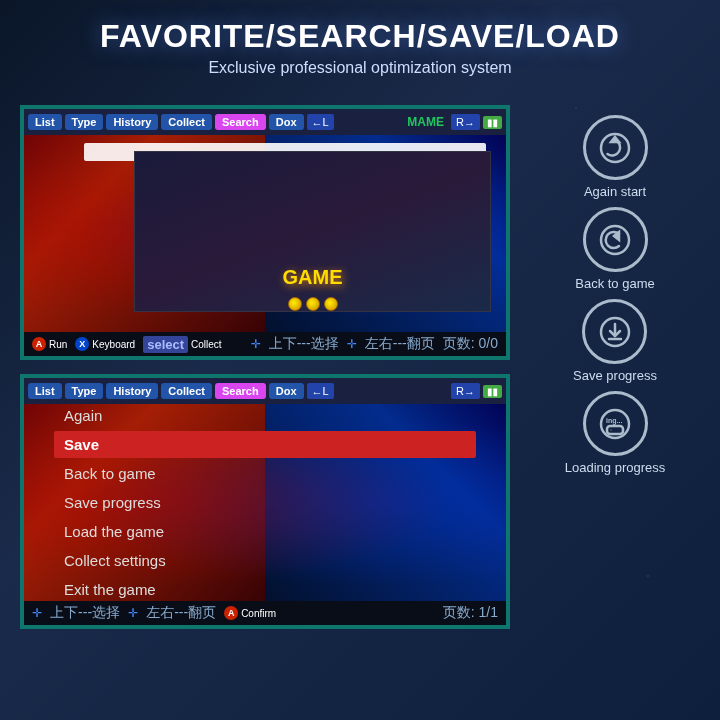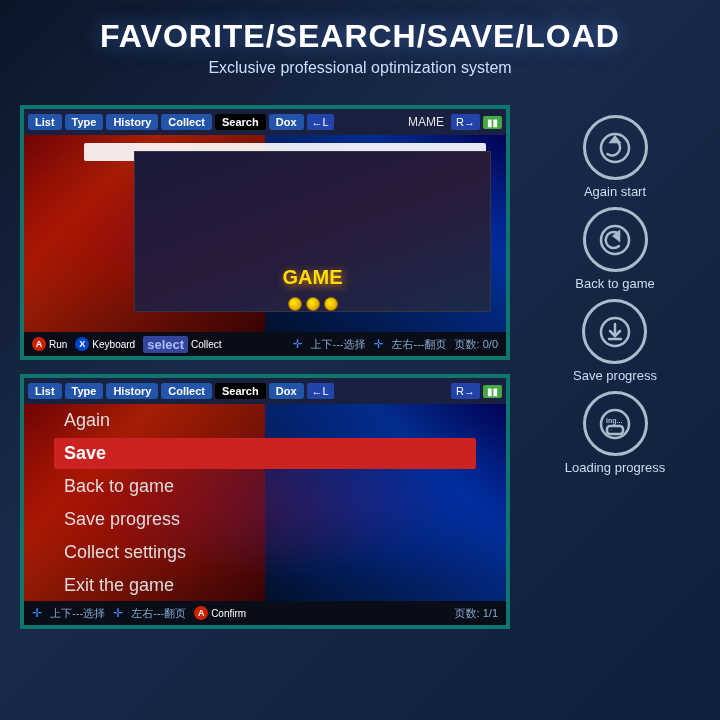--- a/index.html
+++ b/index.html
@@ -80,28 +80,28 @@
       padding: 2px 7px;
       border-radius: 3px;
       font-size: 11px;
       font-weight: bold;
       cursor: pointer;
       border: none;
       color: white;
     }
 
     .btn-blue { background: #2255aa; }
-    .btn-red-active { background: #000000; }
+    .btn-red-active { background: #d946ef; }
 
     .toolbar-spacer { flex: 1; }
 
     .toolbar-label {
-      color: #e5e5e5;
+      color: #22c55e;
       font-size: 12px;
-      font-weight: normal;
+      font-weight: bold;
       margin: 0 4px;
     }
 
     .battery-icon {
       background: #44aa44;
       color: white;
       font-size: 10px;
       padding: 1px 4px;
       border-radius: 2px;
     }
@@ -232,21 +232,21 @@
       font-size: 13px;
       padding: 1px 4px;
       border-radius: 2px;
       font-weight: bold;
     }
 
     .footer-spacer { flex: 1; }
 
     .footer-nav-info {
       color: #88aacc;
-      font-size: 11px;
+      font-size: 14px;
     }
 
     .d-pad-icon {
       color: #4488ff;
       font-size: 12px;
     }
 
     
     .menu-screen .screen-body {
       height: calc(100% - 26px - 24px);
@@ -257,21 +257,21 @@
       inset: 0;
       display: flex;
       flex-direction: column;
       justify-content: center;
       padding: 4px 30px;
       gap: 2px;
     }
 
     .menu-item {
       color: #dddddd;
-      font-size: 18px;
+      font-size: 15px;
       padding: 5px 10px;
       border-radius: 2px;
       cursor: pointer;
     }
 
     .menu-item.active {
       background: #cc2222;
       color: white;
       font-weight: bold;
     }
@@ -427,20 +427,21 @@
           <div class="bg-left"></div>
           <div class="bg-right"></div>
         </div>
         <div class="bg-overlay"></div>
 
         <div class="menu-list">
           <div class="menu-item">Again</div>
           <div class="menu-item active">Save</div>
           <div class="menu-item">Back to game</div>
           <div class="menu-item">Save progress</div>
+          <div class="menu-item">Load the game</div>
           <div class="menu-item">Collect settings</div>
           <div class="menu-item">Exit the game</div>
         </div>
       </div>
 
       <div class="menu-footer">
         <span class="d-pad-icon">✛</span>
         <span class="footer-nav-info">上下---选择</span>
         <span class="d-pad-icon">✛</span>
         <span class="footer-nav-info">左右---翻页</span>

